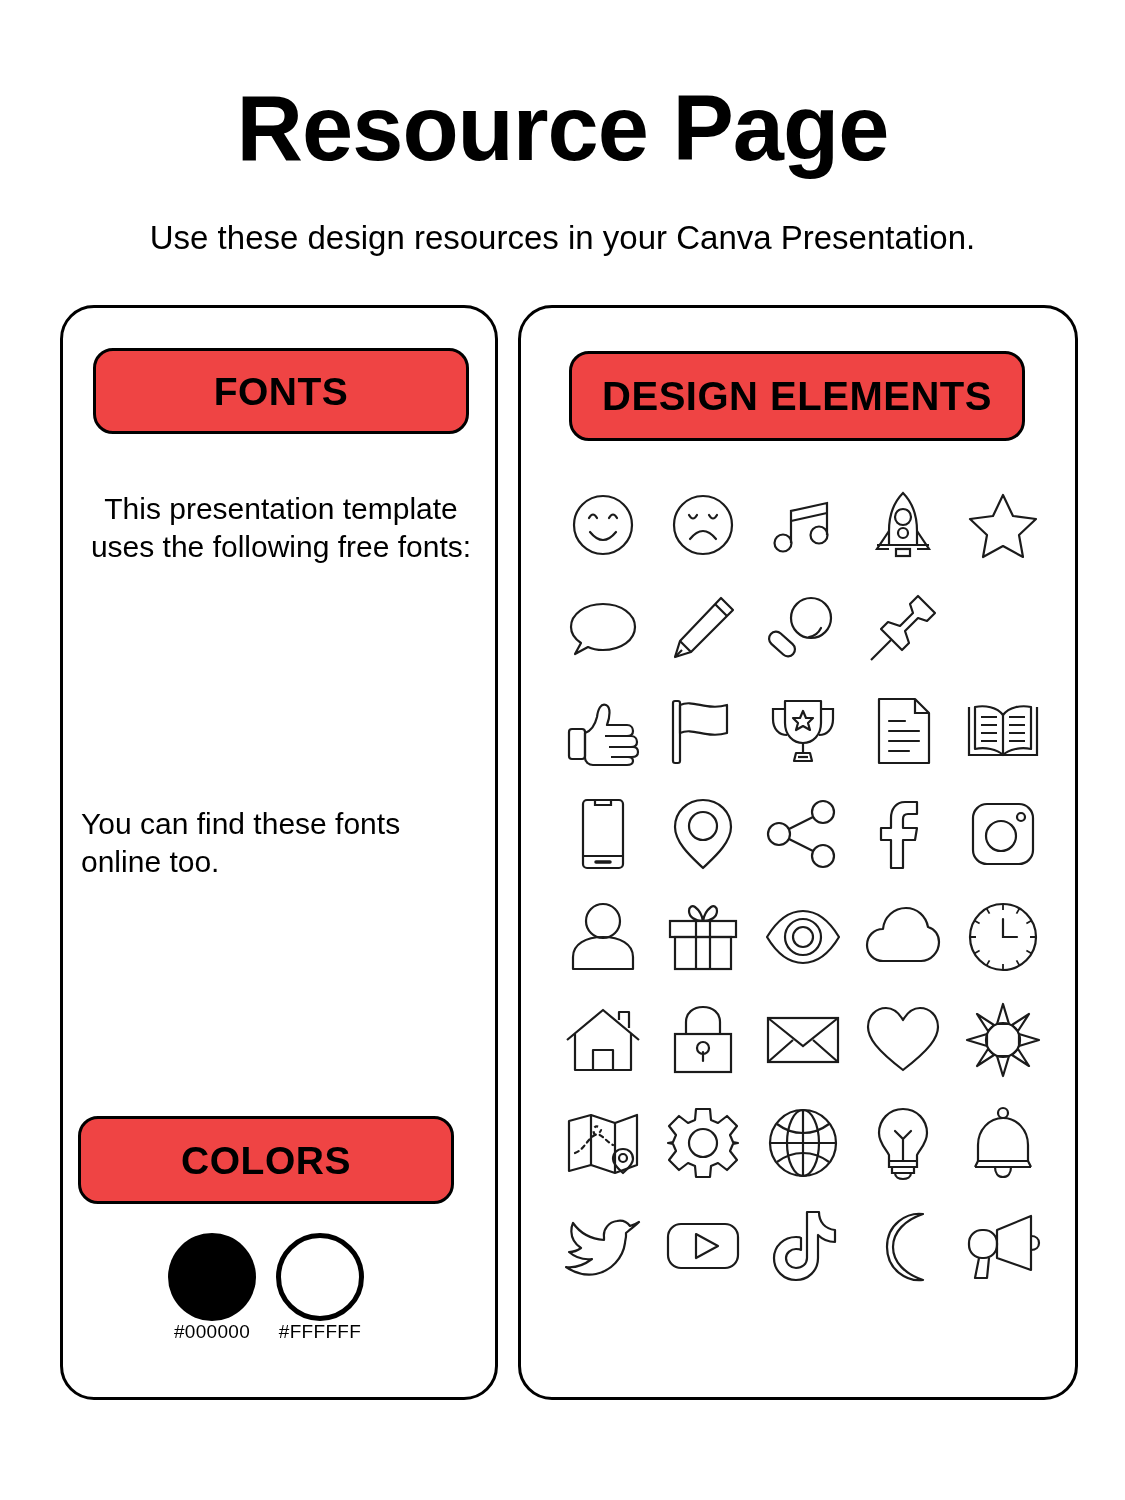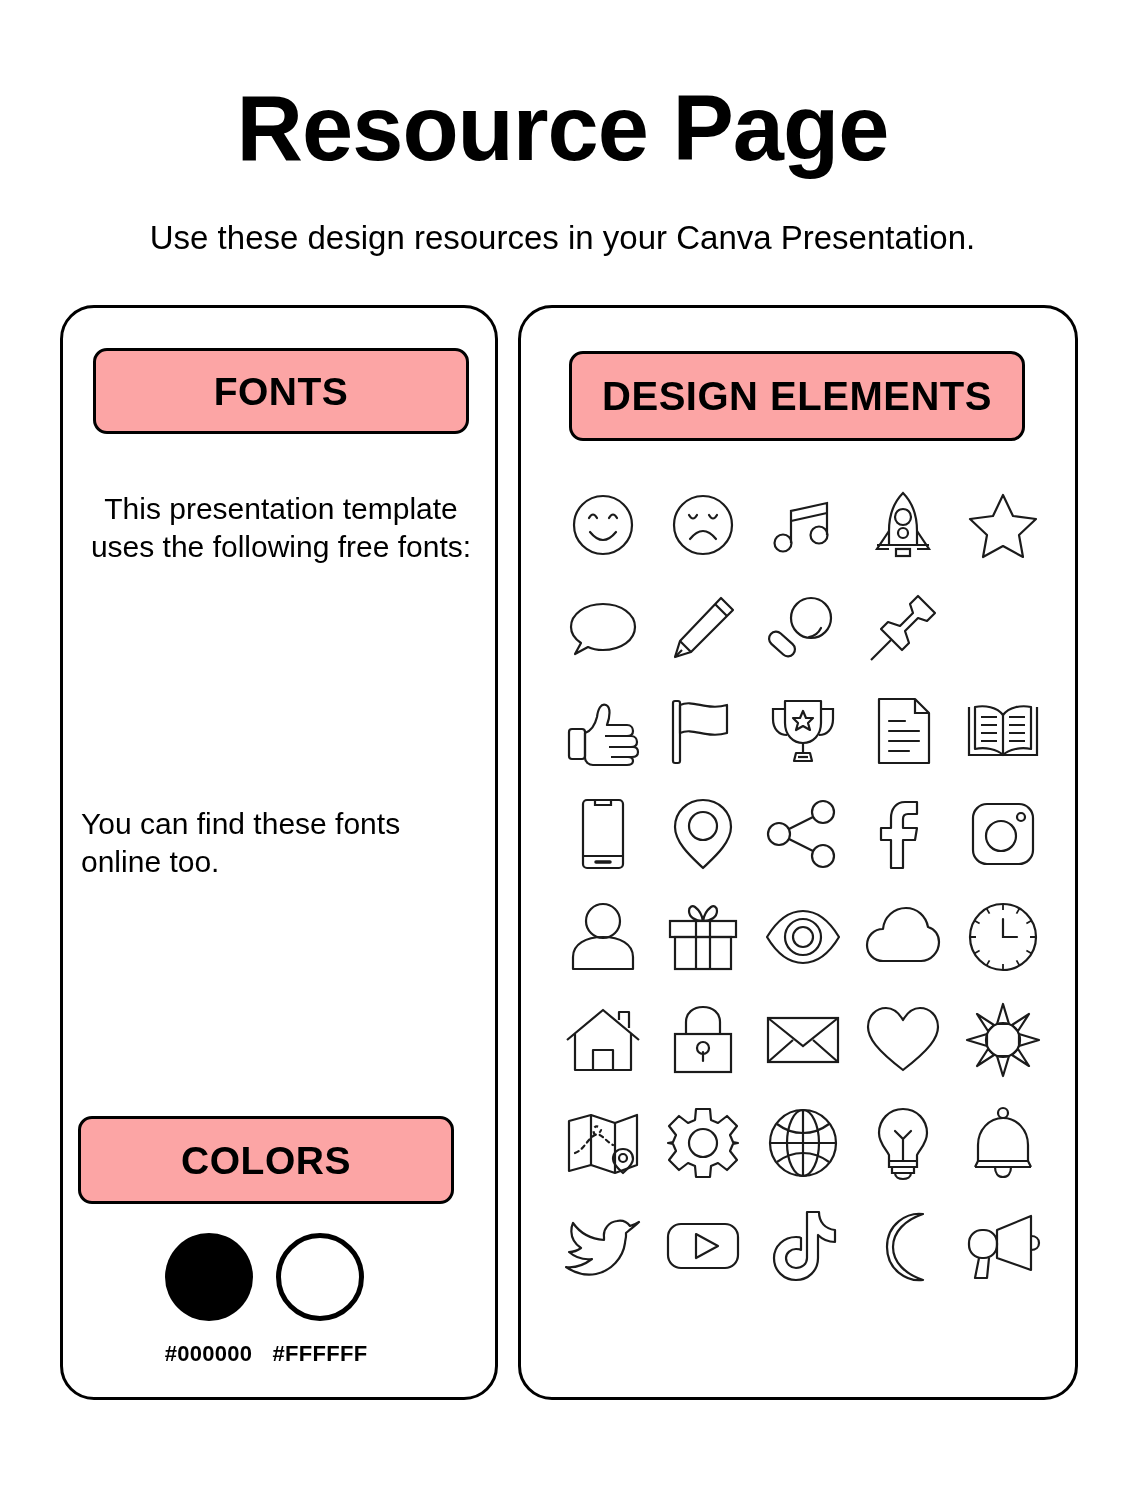--- a/index.html
+++ b/index.html
@@ -33,24 +33,24 @@
     border-radius:34px;
     box-sizing:border-box;
   }
   .card-left{left:60px;top:305px;width:438px;height:1095px;}
   .card-right{left:518px;top:305px;width:560px;height:1095px;}
 
   
   .pill{
     position:absolute;
     border:3px solid #000000;
-    border-radius:14px;
+    border-radius:20px;
     box-sizing:border-box;
     display:flex;align-items:center;justify-content:center;
-    background:#fca5a5;
+    background:#ef4444;
   }
   .pill-label{
     font-size:39px;font-weight:bold;letter-spacing:0.5px;line-height:1;
   }
   .pill-fonts{left:30px;top:40px;width:376px;height:86px;}
   .pill-colors{left:15px;top:808px;width:376px;height:88px;}
   .pill-design{left:48px;top:43px;width:456px;height:90px;}
   .pill-design .pill-label{font-size:40px;}
 
   
@@ -69,21 +69,21 @@
 
   
   .swatches{
     position:absolute;left:15px;top:925px;width:376px;
     display:flex;justify-content:center;gap:20px;
   }
   .swatch{display:flex;flex-direction:column;align-items:center;}
   .swatch-dot{width:88px;height:88px;border-radius:50%;box-sizing:border-box;}
   .swatch-dot.filled{background:#000000;}
   .swatch-dot.outline{background:#ffffff;border:5px solid #000000;}
-  .swatch-label{margin-top:20px;font-size:22px;font-weight:bold;letter-spacing:0.3px;}
+  .swatch-label{margin-top:0;font-size:19px;font-weight:normal;letter-spacing:0.3px;}
 
   
   .icon-grid{
     position:absolute;left:32px;top:165px;width:496px;
     display:grid;
     grid-template-columns:repeat(5,1fr);
     grid-auto-rows:103px;
     justify-items:center;align-items:center;
   }
   .icon-cell{width:100px;height:100px;display:flex;align-items:center;justify-content:center;}

